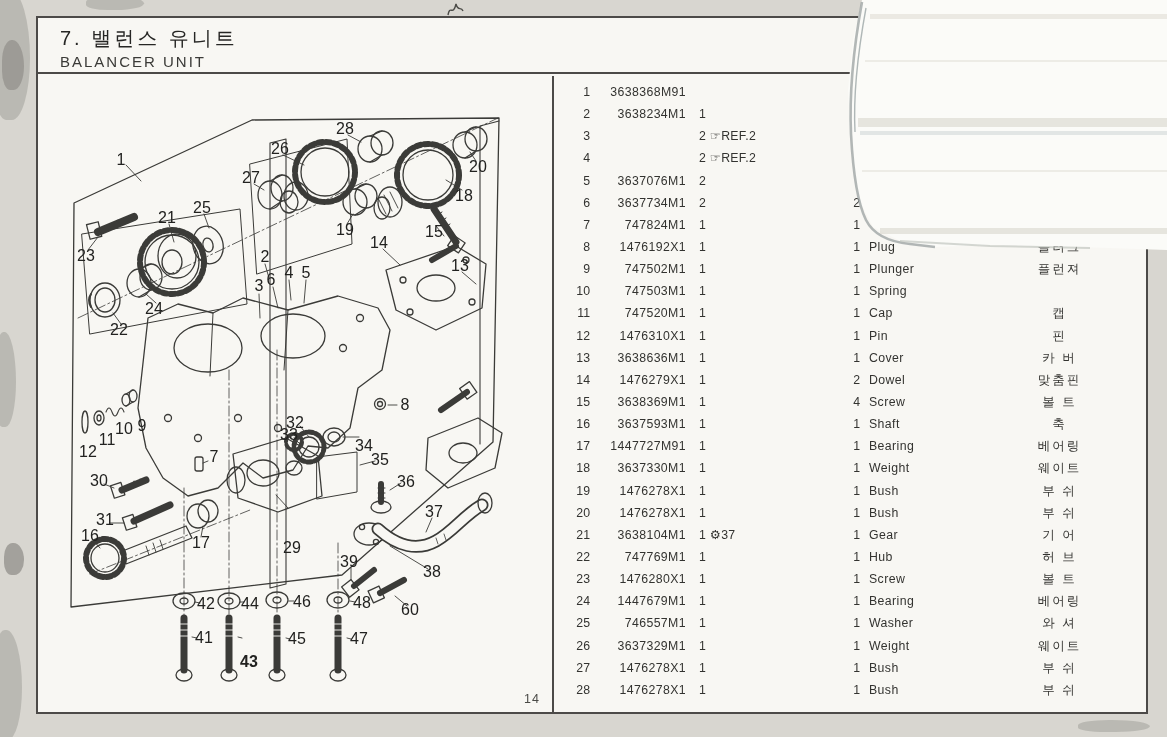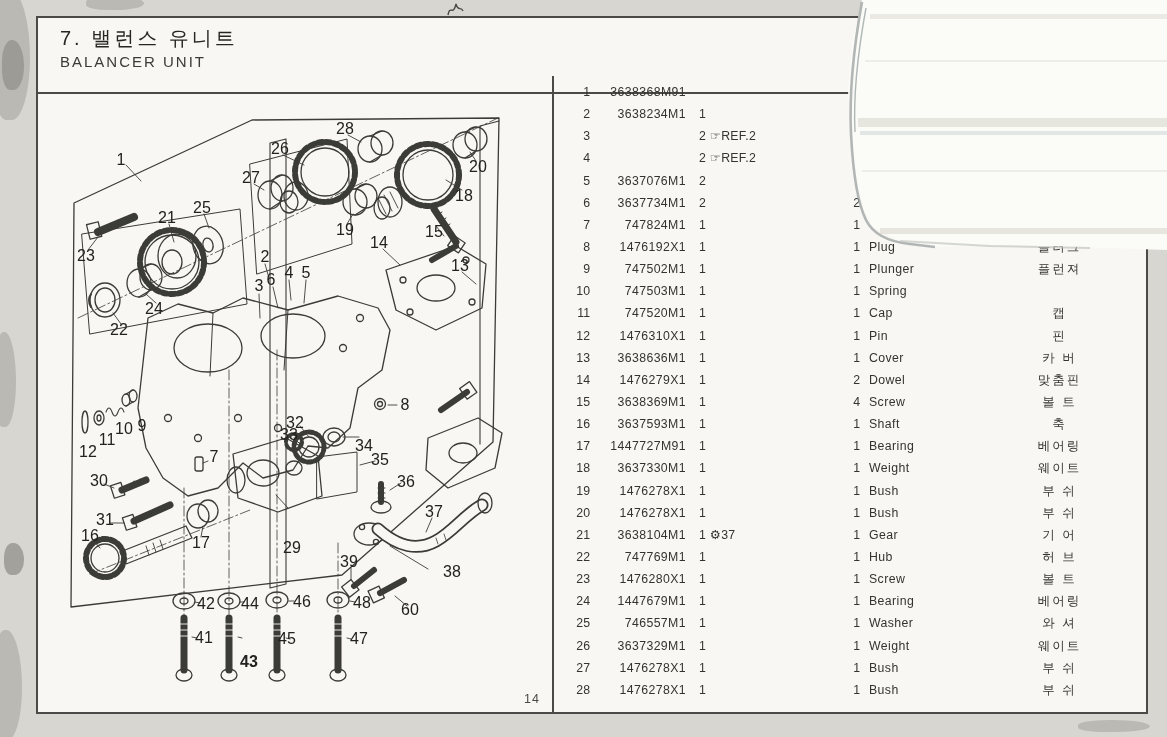--- a/index.html
+++ b/index.html
@@ -10,21 +10,21 @@
     color:#2e2e2b;
   }
   .blot{position:absolute;background:#b3b1ab;border-radius:45% 55% 50% 40%;opacity:.8;}
   .blot.dark{background:#96948e;}
   
   .page{
     position:absolute;left:36px;top:16px;width:1108px;height:694px;
     background:#f8f7f3;border:2px solid #4c4a48;z-index:1;
   }
   .title-block{
-    position:absolute;left:0;top:0;right:0;height:76px;
+    position:absolute;left:0;top:0;right:0;height:56px;
     border-bottom:2px solid #4c4a48;box-sizing:border-box;
     padding:7px 0 0 22px;
   }
   .title-kr{font-size:20px;letter-spacing:3px;color:#262624;}
   .title-en{font-size:15px;letter-spacing:2px;color:#3a3a37;margin-top:1px;}
   
   .table-pane{
     position:absolute;left:514px;top:58px;bottom:0;right:0;
     border-left:2px solid #4c4a48;
   }
@@ -282,28 +282,28 @@
       <span class="callout" style="left: 307px; top: 111px;">28</span>
       <span class="callout" style="left: 254px; top: 494px; margin-top: 36px;">29</span>
       <span class="callout" style="left: 61px; top: 463px;">30</span>
       <span class="callout" style="left: 67px; top: 502px;">31</span>
       <span class="callout" style="left: 257px; top: 405px;">32</span>
       <span class="callout" style="left: 251px; top: 417px;">33</span>
       <span class="callout" style="left: 326px; top: 428px;">34</span>
       <span class="callout" style="left: 342px; top: 442px;">35</span>
       <span class="callout" style="left: 368px; top: 464px;">36</span>
       <span class="callout" style="left: 396px; top: 494px;">37</span>
-      <span class="callout" style="left: 414px; top: 554px;">38</span>
+      <span class="callout" style="left: 394px; top: 554px;">38</span>
       <span class="callout" style="left: 311px; top: 544px;">39</span>
       <span class="callout" style="left: 372px; top: 592px;">60</span>
       <span class="callout" style="left: 166px; top: 620px;">41</span>
       <span class="callout" style="left: 168px; top: 586px;">42</span>
       <span class="callout" style="left: 211px; top: 644px; font-weight: bold;">43</span>
       <span class="callout" style="left: 212px; top: 586px;">44</span>
-      <span class="callout" style="left: 249px; top: 621px;">45</span>
+      <span class="callout" style="left: 259px; top: 621px;">45</span>
       <span class="callout" style="left: 264px; top: 584px;">46</span>
       <span class="callout" style="left: 321px; top: 621px;">47</span>
       <span class="callout" style="left: 324px; top: 585px;">48</span>
     </div>
 
   <div class="table-pane">
     <div class="rows" id="rows">
         <div class="prow">
           <span class="c-no">1</span>
           <span class="c-part">3638368M91</span>

